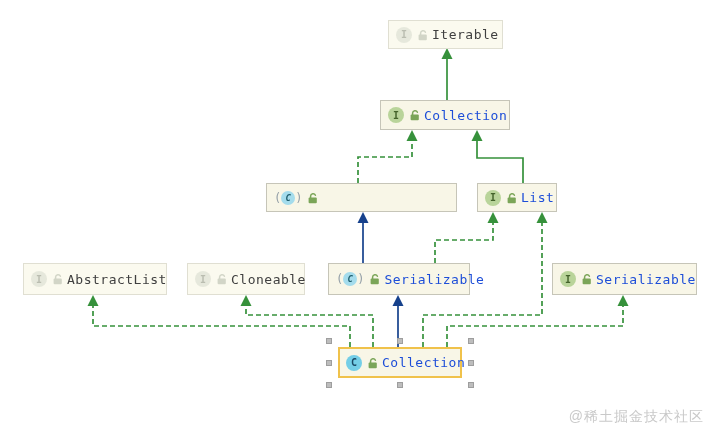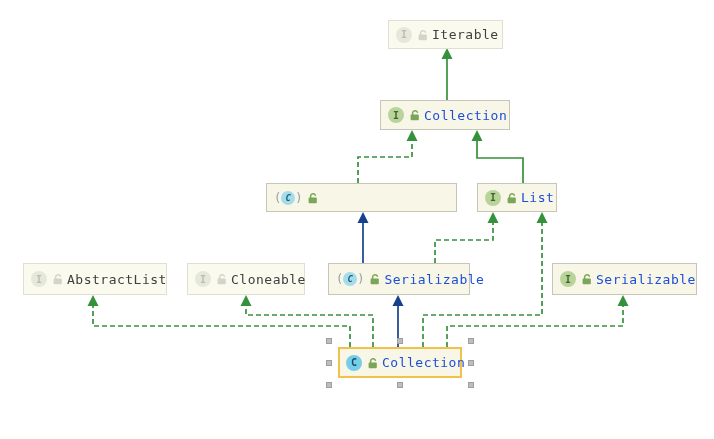--- a/index.html
+++ b/index.html
@@ -152,13 +152,14 @@
       </div>
       <div class="handle" style="left: 326px; top: 338px;"></div>
       <div class="handle" style="left: 397px; top: 338px;"></div>
       <div class="handle" style="left: 468px; top: 338px;"></div>
       <div class="handle" style="left: 326px; top: 359.5px;"></div>
       <div class="handle" style="left: 468px; top: 359.5px;"></div>
       <div class="handle" style="left: 326px; top: 382px;"></div>
       <div class="handle" style="left: 397px; top: 382px;"></div>
       <div class="handle" style="left: 468px; top: 382px;"></div>
     </div>
+  <div class="watermark">@稀土掘金技术社区</div>
 </div>
 
 </body></html>

